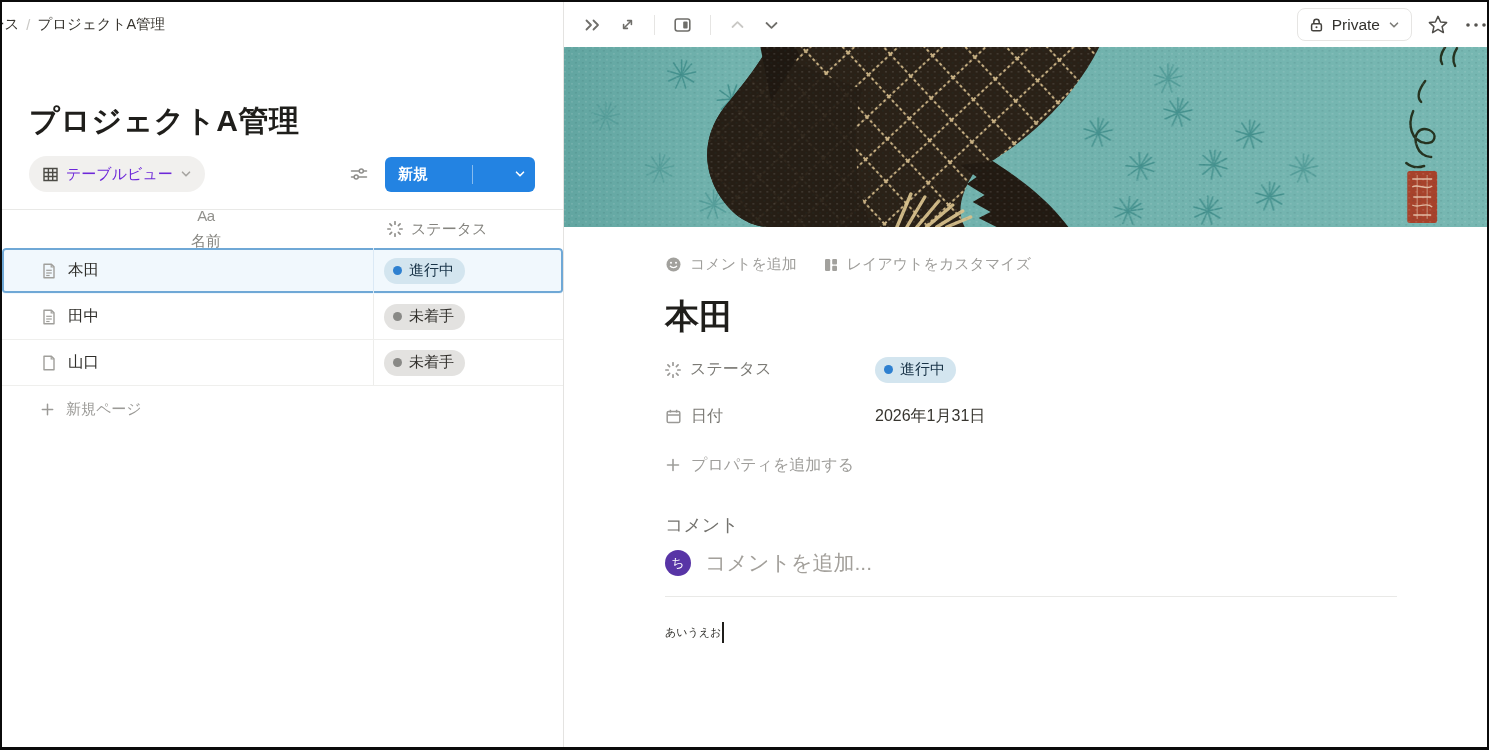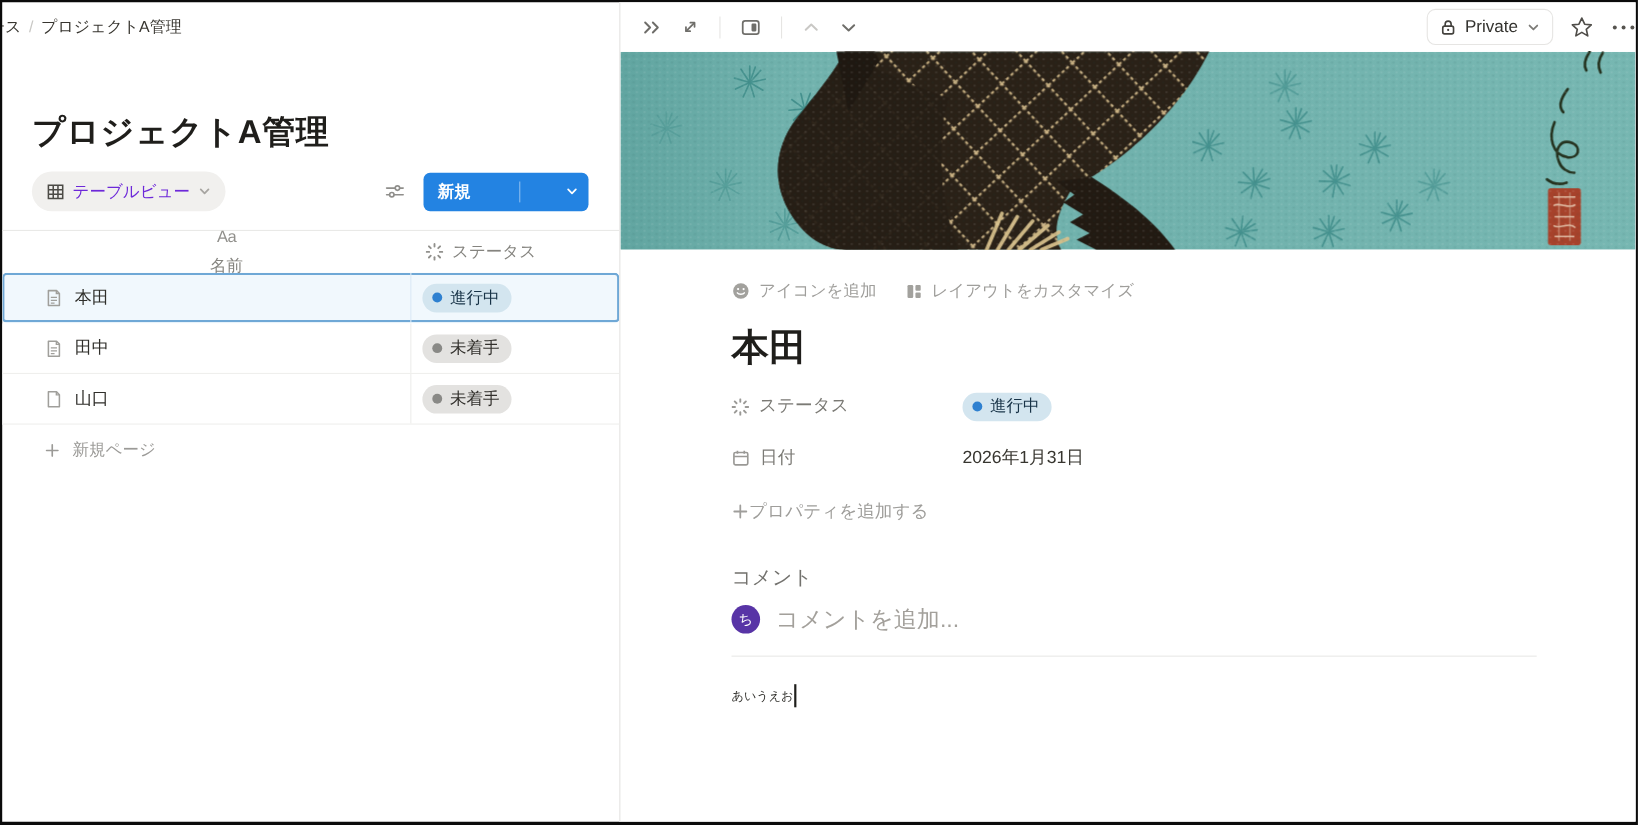--- a/index.html
+++ b/index.html
@@ -107,21 +107,21 @@
   .props { margin-top:8px; }
   .prop-row { display:flex; align-items:center; min-height:47px; }
   .prop-label {
     width:210px; flex:0 0 210px; display:flex; align-items:center; gap:9px;
     color:#7b7a75; font-size:16px; cursor:pointer; border-radius:4px;
   }
   .prop-label .p-ico { color:#9a9996; display:flex; }
   .prop-value { display:flex; align-items:center; font-size:16px; color:#37352f; cursor:pointer; }
   .prop-value.empty { color:#a3a09b; }
   .add-prop {
-    display:flex; align-items:center; height:44px; margin-top:3px;
+    display:flex; align-items:center; gap:10px; height:44px; margin-top:3px;
     color:#9f9e9b; font-size:16px; cursor:pointer;
   }
 
   .comments-sec { margin-top:26px; }
   .comments-heading { font-size:18px; color:#73726e; }
   .comment-input { margin-top:12px; display:flex; align-items:center; gap:14px; cursor:text; }
   .avatar {
     width:26px; height:26px; border-radius:50%; color:#fff; font-size:13px;
     display:flex; align-items:center; justify-content:center; flex:0 0 26px;
   }
@@ -462,21 +462,21 @@
 
     <div class="peek-content">
       <div class="action-row">
         <button class="ghost-btn">
           <svg width="17" height="17" viewBox="0 0 17 17" style="color:#a2a19d">
               <circle cx="8.5" cy="8.5" r="7" fill="currentColor"></circle>
               <circle cx="6" cy="6.8" r="1" fill="#fff"></circle>
               <circle cx="11" cy="6.8" r="1" fill="#fff"></circle>
               <path d="M5.3 10.2 C6.4 12 10.6 12 11.7 10.2" stroke="#fff" stroke-width="1.3" fill="none" stroke-linecap="round"></path>
             </svg>
-          <span>アイコンを追加</span>
+          <span>コメントを追加</span>
         </button>
         <button class="ghost-btn">
           <svg width="16" height="16" viewBox="0 0 16 16" style="color:#a2a19d">
               <rect x="2" y="2" width="5.2" height="12" rx="1.2" fill="currentColor"></rect>
               <rect x="9.2" y="2" width="4.8" height="5.4" rx="1" fill="currentColor"></rect>
               <rect x="9.2" y="8.8" width="4.8" height="5.2" rx="1" fill="currentColor"></rect>
             </svg>
           <span>レイアウトをカスタマイズ</span>
         </button>
       </div>

